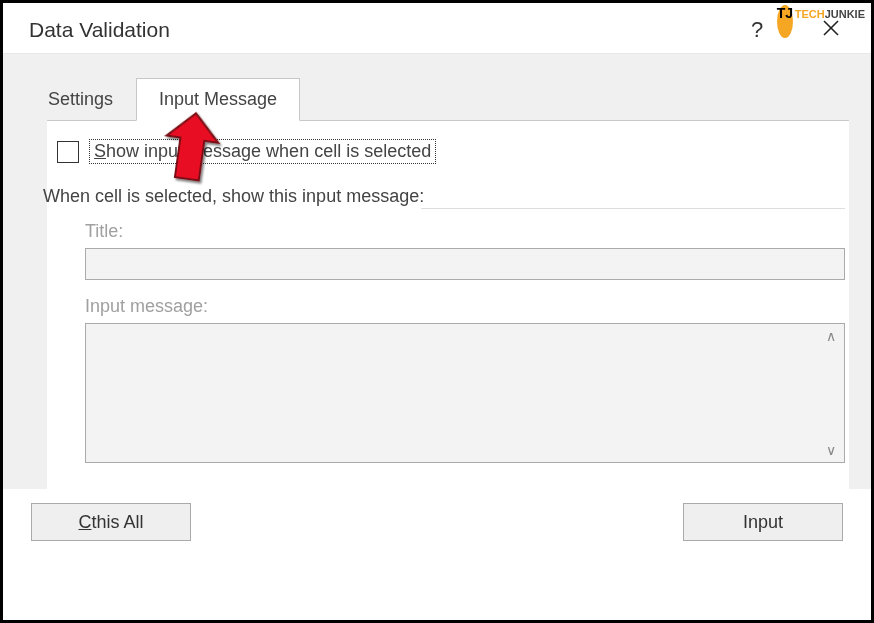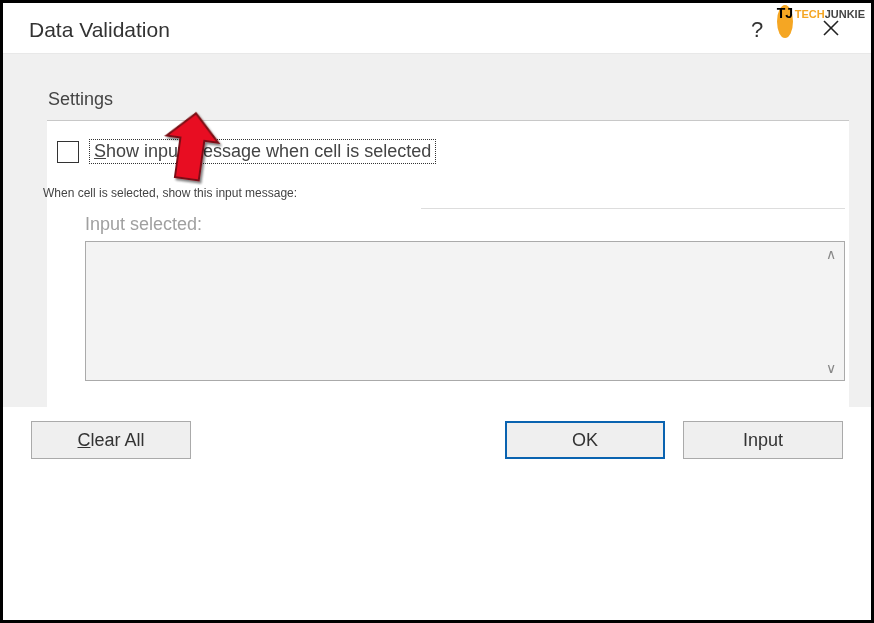--- a/index.html
+++ b/index.html
@@ -117,21 +117,21 @@
       background: #fff;
     }
     .checkbox-label {
       font-size: 18px;
       color: #444;
       border: 1px dotted #333;
       padding: 1px 4px;
     }
     .checkbox-label .ul { text-decoration: underline; }
     .section-header {
-      font-size: 12px;
+      font-size: 18px;
       color: #444;
       margin-bottom: 14px;
       margin-left: -8px;
     }
     .form-group {
       margin-left: 34px;
       margin-bottom: 16px;
     }
     .form-group.disabled .field-label { color: #a0a0a0; }
     .field-label {
@@ -221,53 +221,57 @@
       <svg viewBox="0 0 18 18">
           <line x1="2" y1="2" x2="16" y2="16" stroke="#222" stroke-width="1.6"></line>
           <line x1="16" y1="2" x2="2" y2="16" stroke="#222" stroke-width="1.6"></line>
         </svg>
     </div>
   </div>
 
   <div class="tab-area">
     <div class="tabs">
       <div class="tab">Settings</div>
+      <div class="tab active">Input Message</div>
     </div>
 
     <div class="content">
       <div class="checkbox-row">
         <div class="checkbox-box"></div>
         <span class="checkbox-label"><span class="ul">S</span><span>how input message when cell is selected</span></span>
       </div>
 
       <div class="section-header">When cell is selected, show this input message:</div>
 
-
       <div class="form-group disabled">
-        <label class="field-label">Input selected:</label>
+        <label class="field-label">Title:</label>
+        <input class="text-input" disabled="" value="" style="">
+      </div>
+
+      <div class="form-group disabled">
+        <label class="field-label">Input message:</label>
         <div class="textarea-wrap">
           <div class="textarea-inner"></div>
           <div class="scrollbar-col">
             <div class="scroll-arrow">∧</div>
             <div class="scroll-arrow">∨</div>
           </div>
         </div>
       </div>
     </div>
   </div>
 
   <div class="hr-line"></div>
 
   <div class="button-bar">
     <button class="btn">
         <span class="ul">C</span>
-        <span>lear All</span>
+        <span>this All</span>
       </button>
     <div class="spacer"></div>
-    <button class="btn primary">OK</button>
     <button class="btn">Input</button>
   </div>
 </div>
 
 <svg class="red-arrow" width="70" height="90" viewBox="0 0 70 90">
   <defs>
     <filter id="ds">
         <feDropShadow dx="2" dy="2" stdDeviation="1" flood-opacity="0.5"></feDropShadow>
       </filter>
   </defs>

